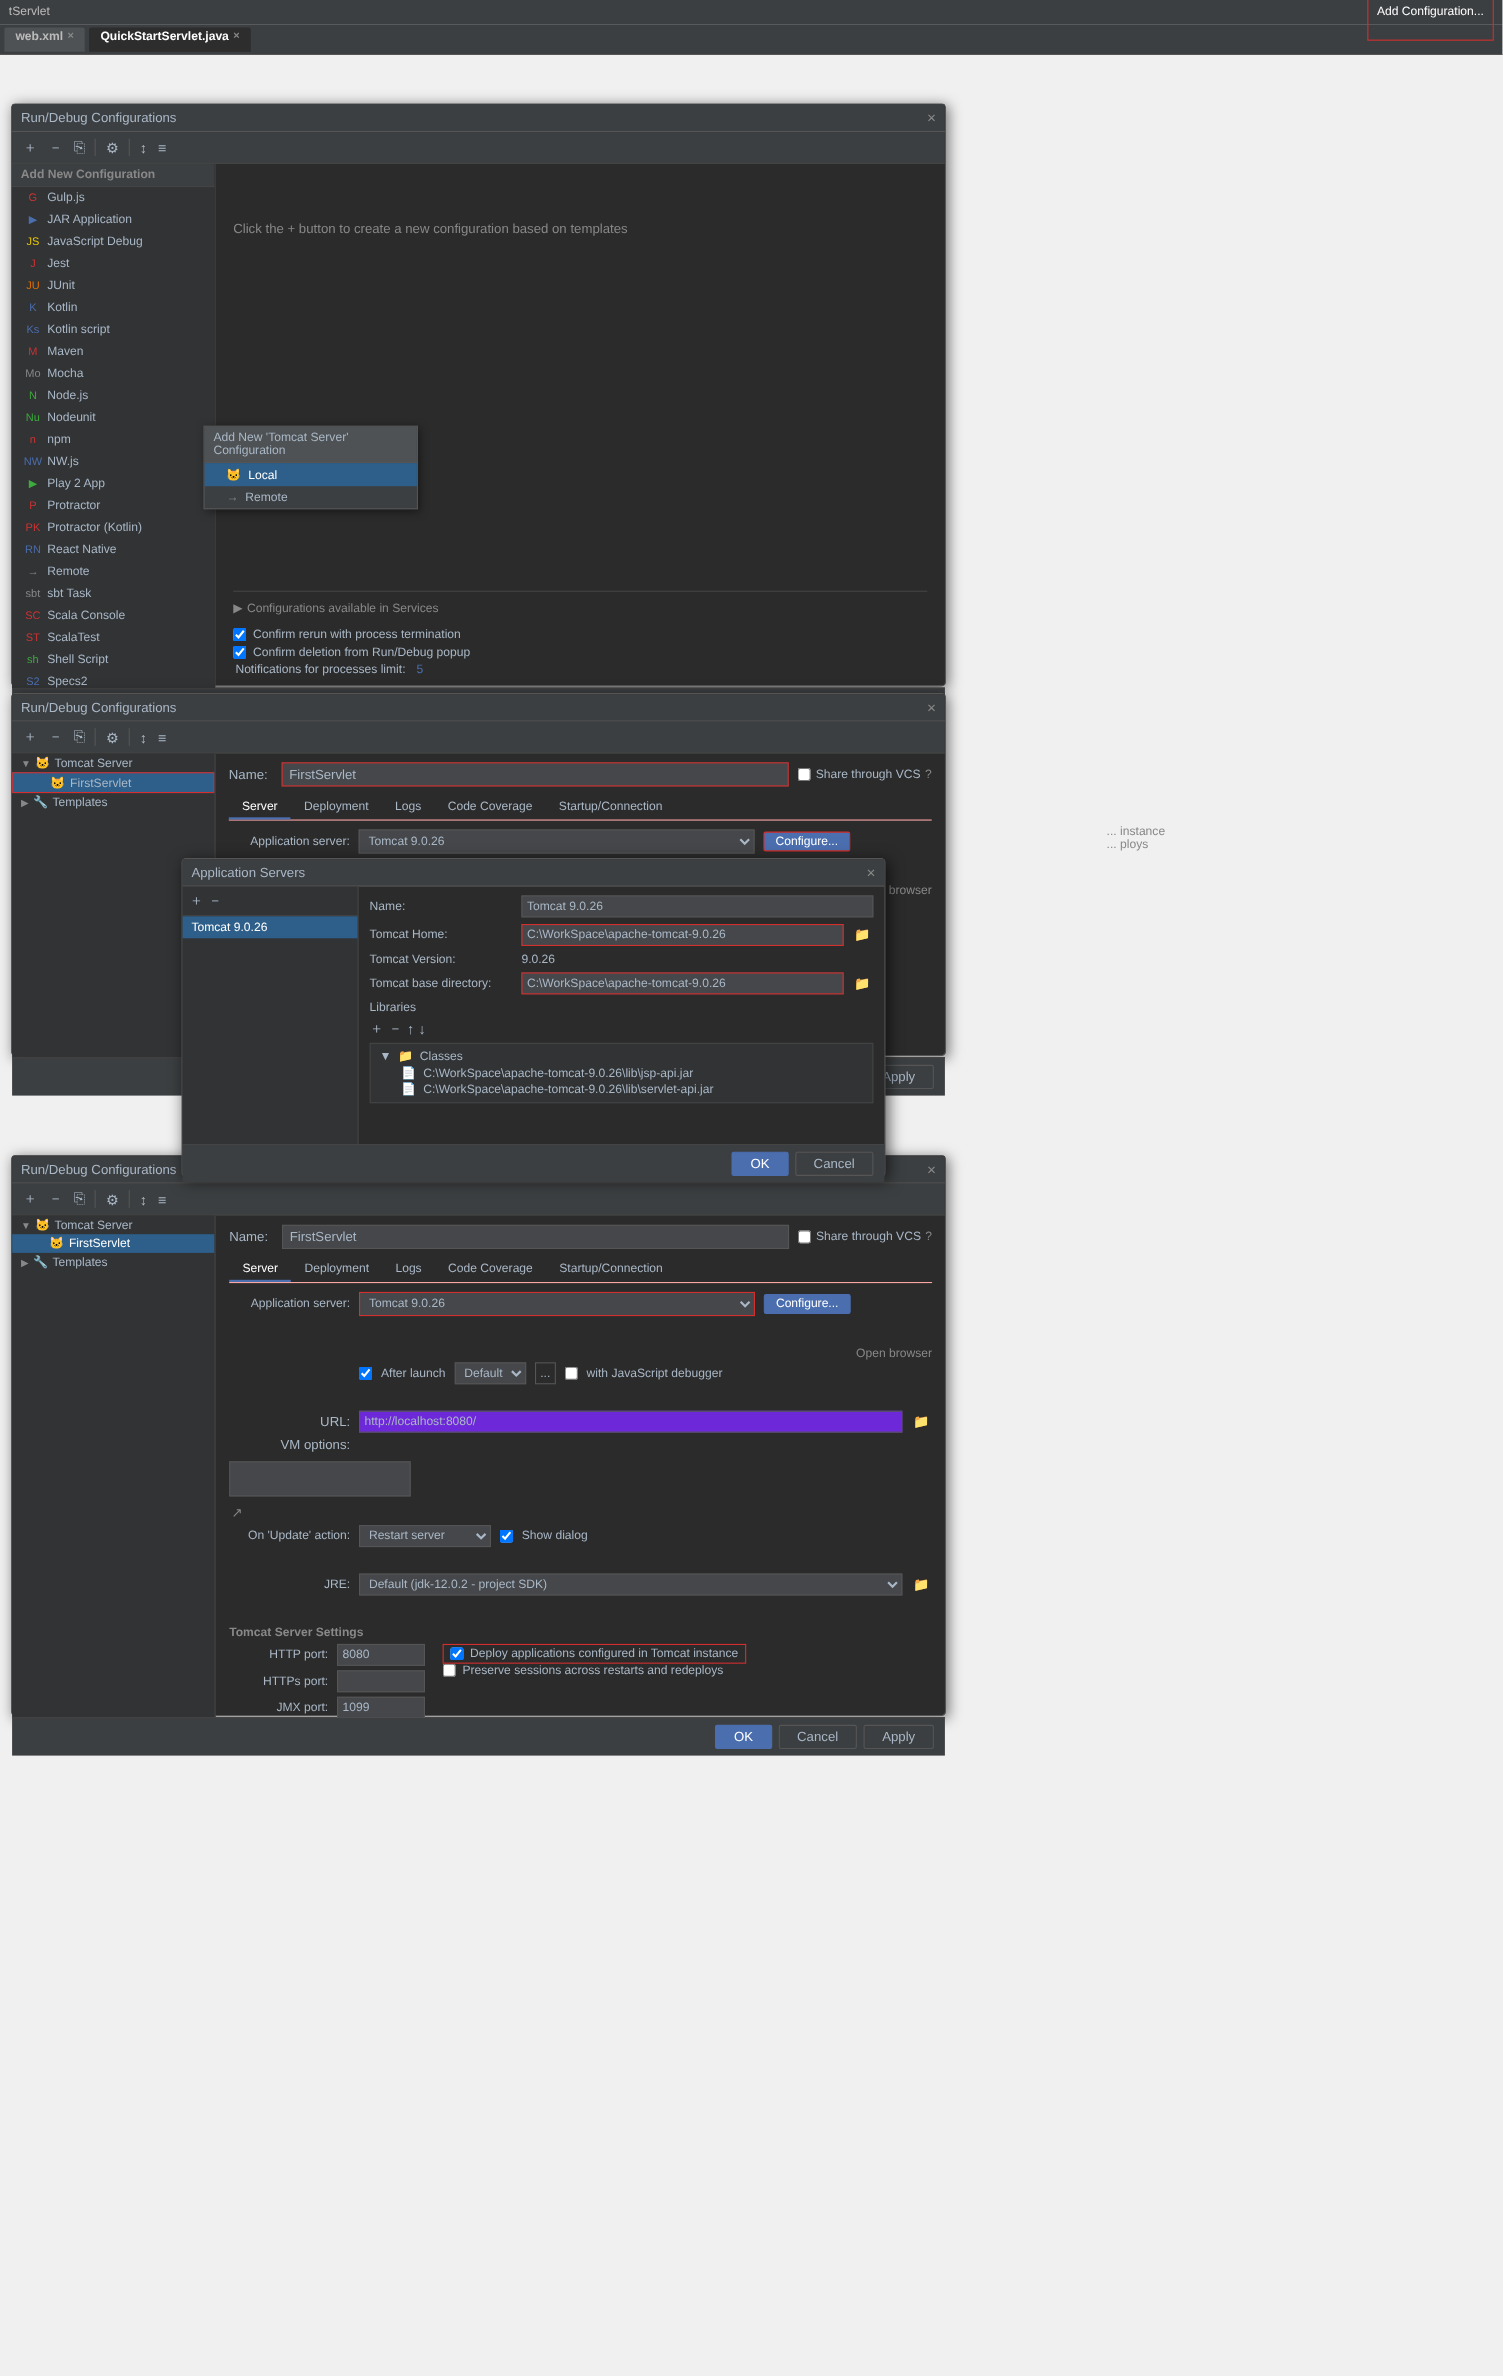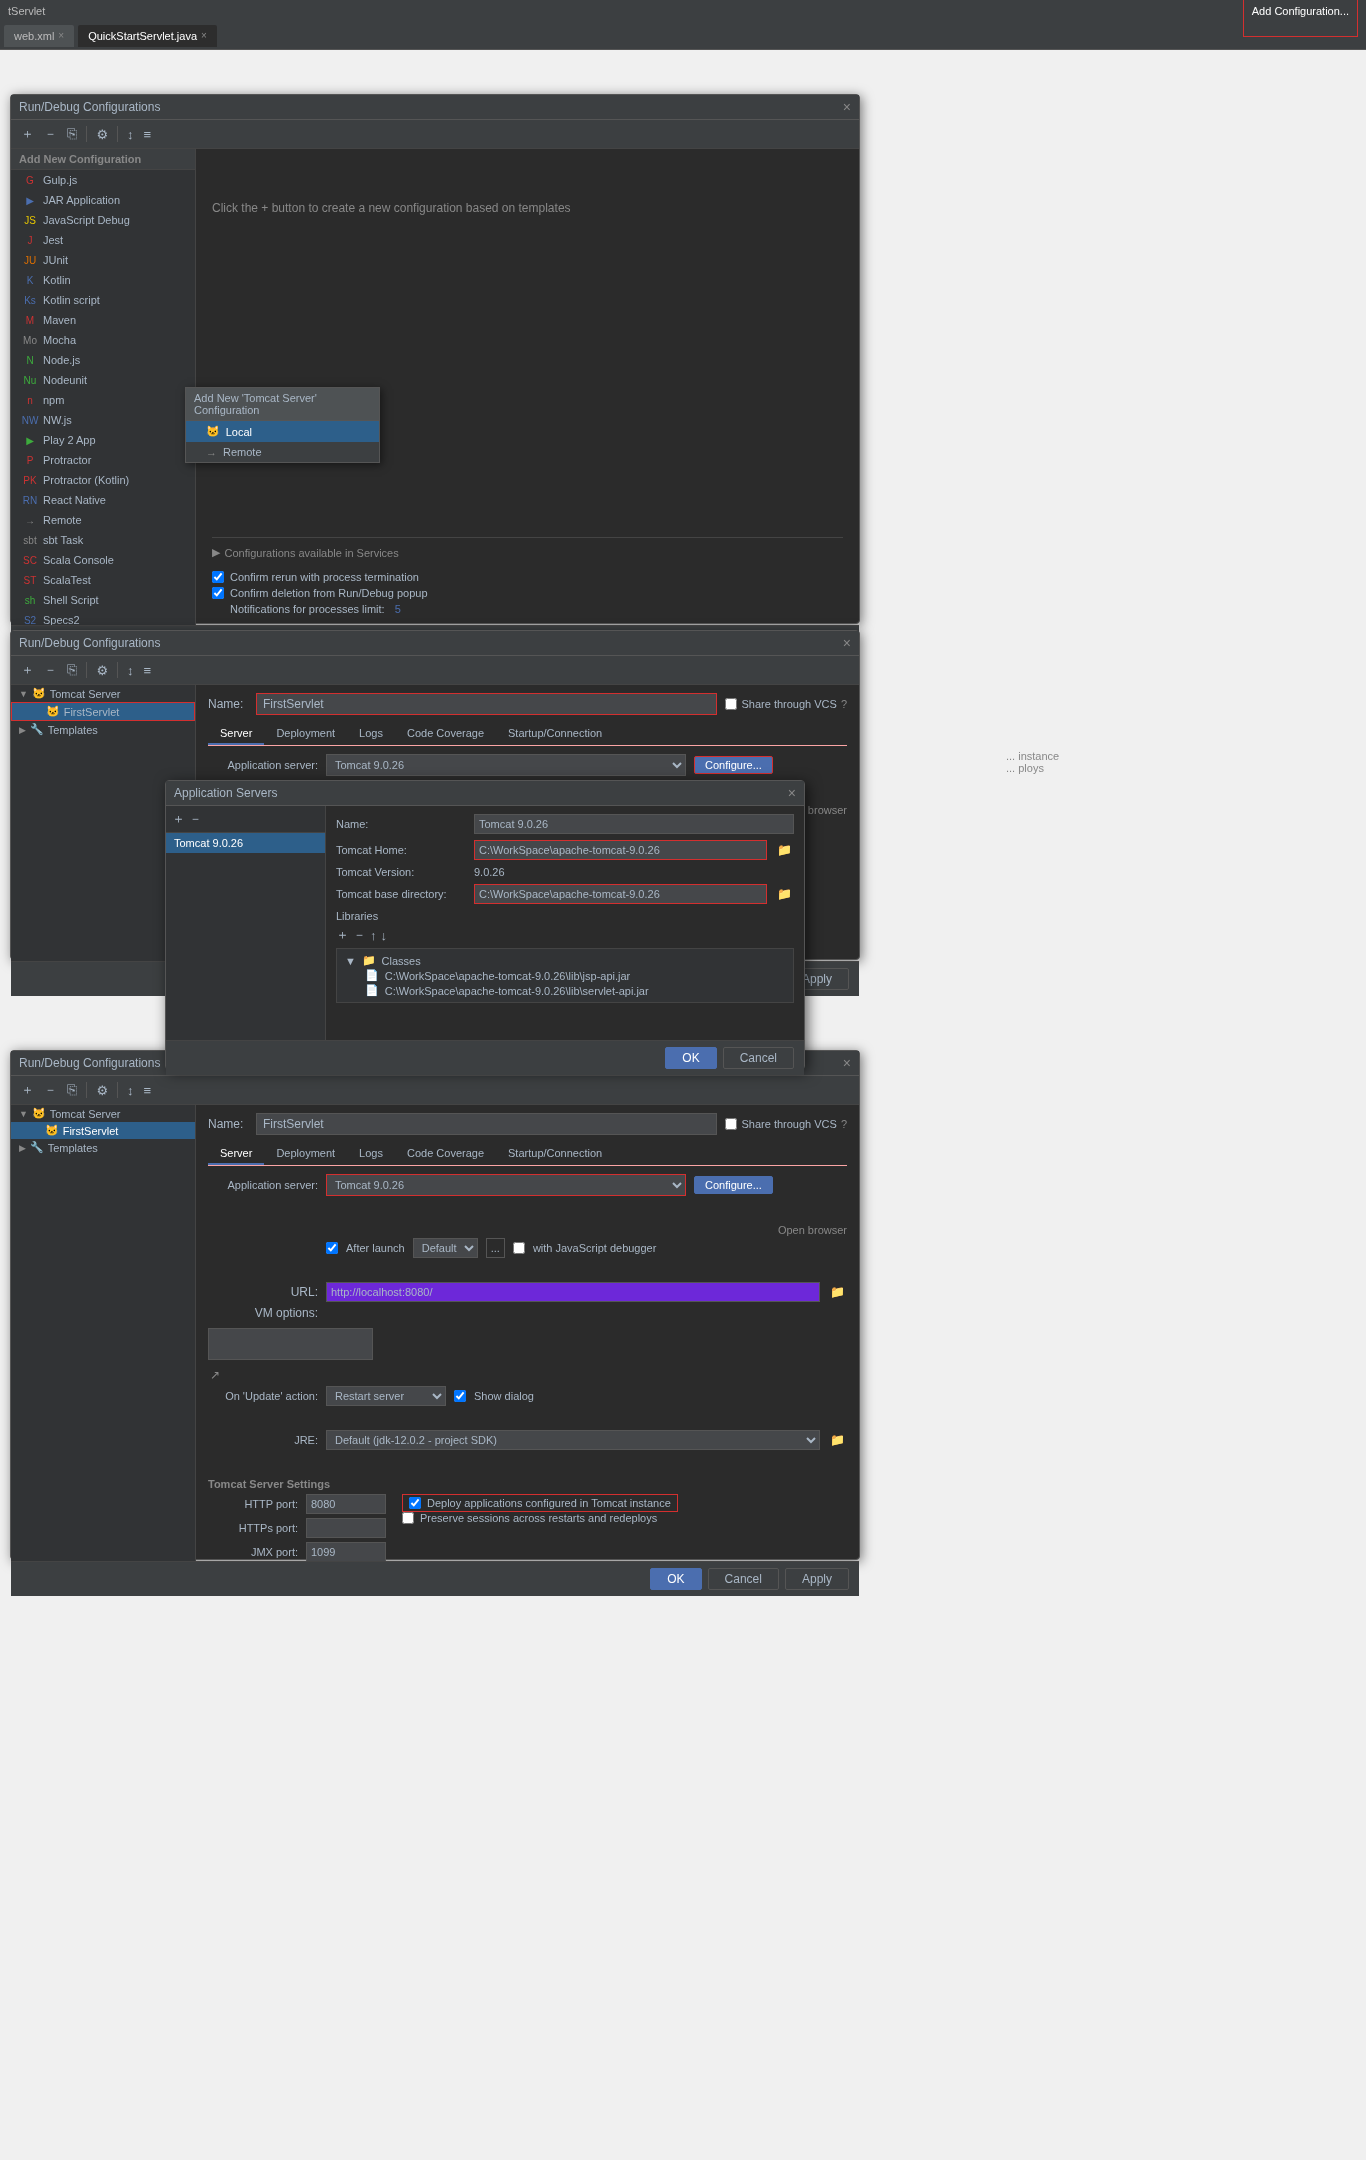--- a/index.html
+++ b/index.html
@@ -43,24 +43,24 @@
       gap: 4px;
       border-bottom: 1px solid #555;
     }
     .tab-item {
       background: #4e5254;
       color: #bbbbbb;
       padding: 2px 10px;
       font-size: 11px;
       border-radius: 2px 2px 0 0;
       display: flex;
-      align-items: center;
       gap: 4px;
       cursor: pointer;
       height: 22px;
+      font-weight: bold;
     }
     .tab-item.active { background: #2d2d2d; color: #ffffff; }
     .tab-close { color: #888; font-size: 10px; cursor: pointer; }
 
     
     .section {
       position: relative;
       margin-bottom: 0;
     }
 
@@ -706,21 +706,21 @@
           <div class="checkboxes-area">
             <div class="checkbox-row">
               <input type="checkbox" checked="" style="">
               <span>Confirm rerun with process termination</span>
             </div>
             <div class="checkbox-row">
               <input type="checkbox" checked="" style="">
               <span>Confirm deletion from Run/Debug popup</span>
             </div>
             <div class="limit-row">
-              <span style="margin-left:18px;">Notifications for processes limit:</span>
+              <span style="margin-left:2px;">Notifications for processes limit:</span>
               <span style="margin-left:4px; color:#4b6eaf; cursor:pointer;">5</span>
             </div>
           </div>
         </div>
       </div>
     </div>
 
     <div class="dialog-footer">
       <button class="footer-btn ok">OK</button>
       <button class="footer-btn">Cancel</button>

